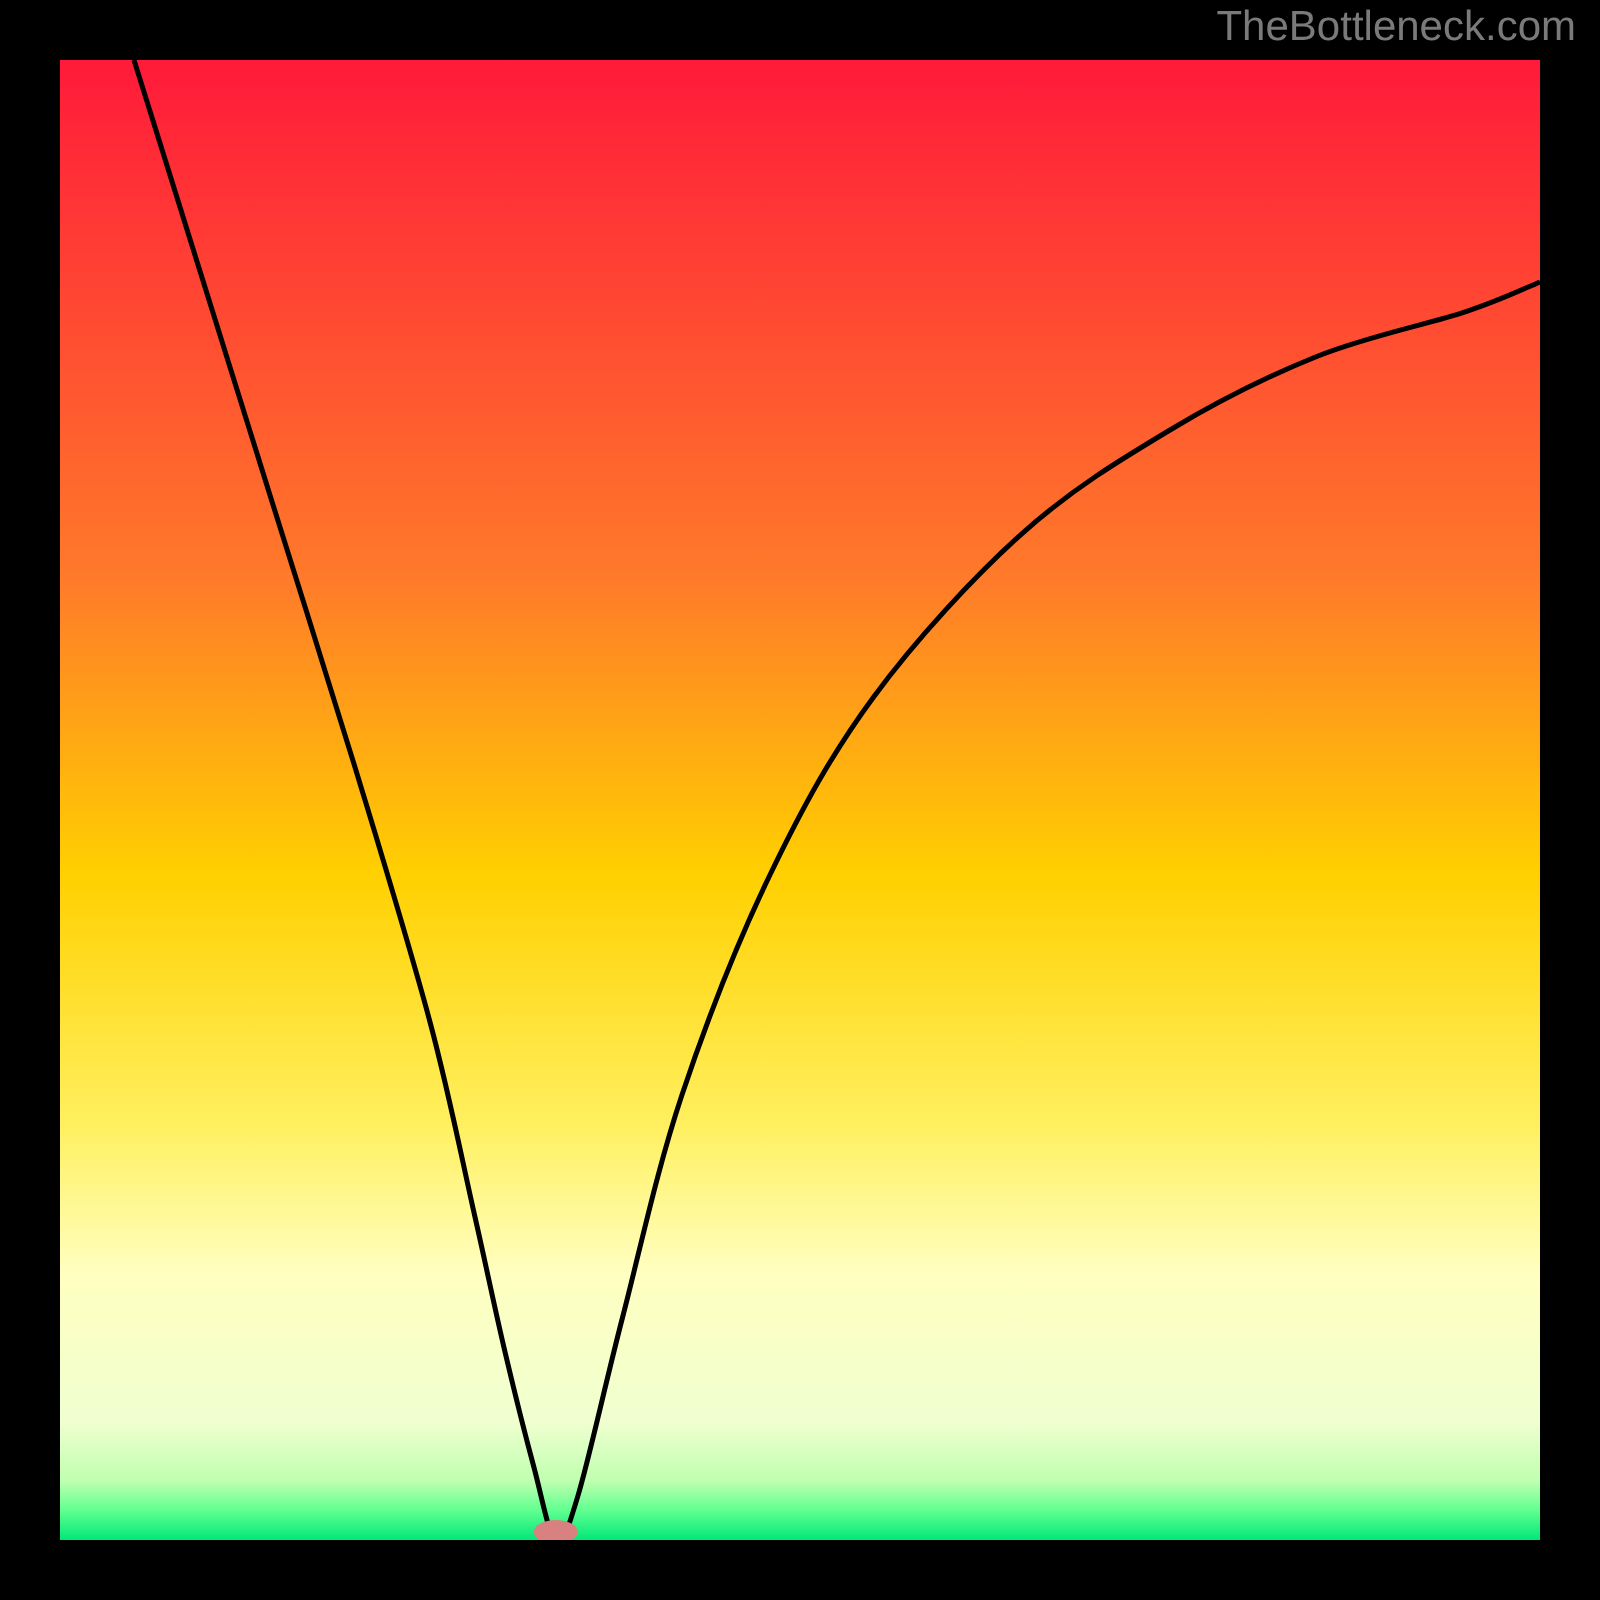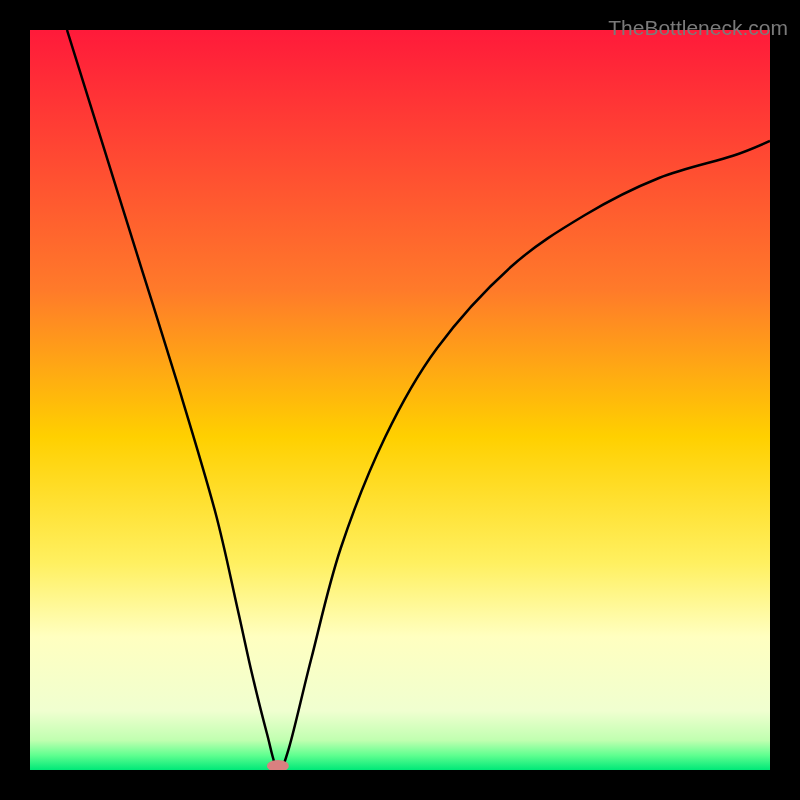--- a/index.html
+++ b/index.html
@@ -6,21 +6,21 @@
   body {
     width: 800px;
     height: 800px;
     background: #000;
     position: relative;
     overflow: hidden;
     font-family: Arial, sans-serif;
   }
   .watermark {
     position: absolute;
-    top: 16px;
+    top: 2px;
     right: 12px;
     color: #7a7a7a;
     font-size: 21px;
     font-weight: 400;
     z-index: 10;
   }
   .plot-area {
     position: absolute;
     top: 30px;
     left: 30px;

